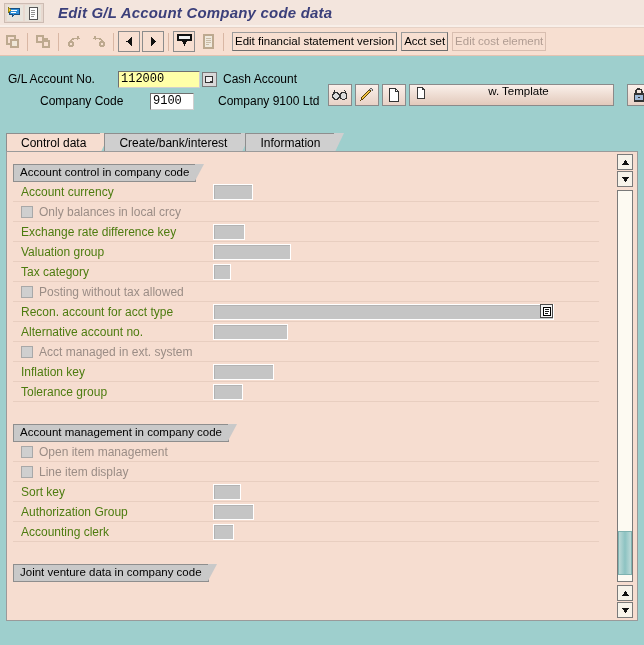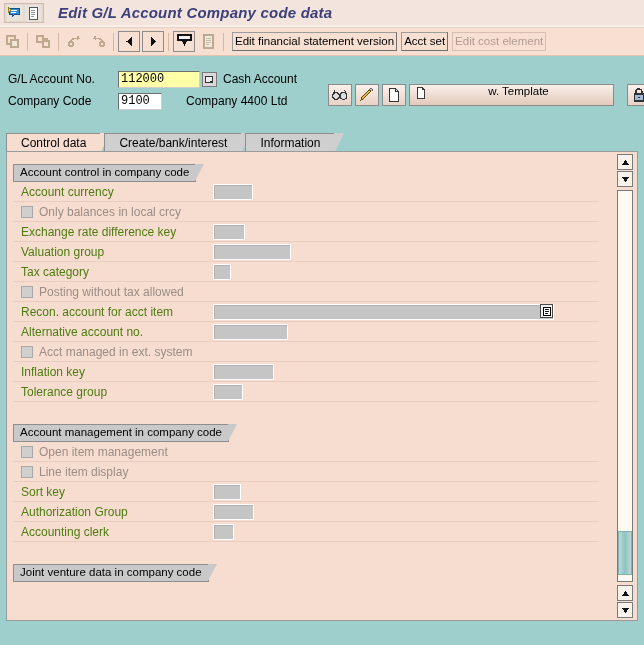--- a/index.html
+++ b/index.html
@@ -100,21 +100,21 @@
   .header-area {
     position: absolute; left: 0; top: 56px; width: 644px; height: 70px;
     background: #9ecfcd;
   }
   .hrow {
     position: absolute; left: 0; display: flex; align-items: center;
     height: 18px;
     justify-content: center;
   }
   .hrow.r1 { top: 14px; }
-  .hrow.r2 { top: 36px; }
+  .hrow.r2 { top: 36px; padding-left: 32px; }
   .hlabel {
     width: 110px; margin-left: 8px;
     font-size: 12px; color: #000;
   }
   .hinput {
     height: 17px; box-sizing: border-box;
     border: 1px solid #6f6f6f;
     border-right-color: #cfcfcf; border-bottom-color: #cfcfcf;
     font-size: 12px; font-family: "Liberation Mono", monospace;
     line-height: 15px;
@@ -418,21 +418,21 @@
         <svg width="11" height="11" viewBox="0 0 11 11">
           <rect x="1.5" y="2" width="7" height="6" fill="#f0f0f0" stroke="#333" stroke-width="1"></rect>
           <path d="M8.5 3.5 l0 3.5 -3 0" fill="none" stroke="#333" stroke-width="1"></path>
         </svg>
       </div>
       <div class="hdesc">Cash Account</div>
     </div>
     <div class="hrow r2">
       <div class="hlabel">Company Code</div>
       <div class="hinput cc">9100</div>
-      <div class="hdesc cc">Company 4400 Ltd</div>
+      <div class="hdesc cc">Company 9100 Ltd</div>
     </div>
   </div>
 
   <div class="header-icons">
     <div class="ibtn">
       <svg width="18" height="16" viewBox="0 0 18 16">
         <circle cx="5" cy="9" r="3.3" fill="#dcdcdc" stroke="#333" stroke-width="1.2"></circle>
         <circle cx="12.5" cy="9" r="3.3" fill="#dcdcdc" stroke="#333" stroke-width="1.2"></circle>
         <path d="M8.3 9 h1" stroke="#333" stroke-width="1.2"></path>
         <path d="M2 7 L4 3 M15.5 7 L13.5 3" stroke="#333" stroke-width="1.2" fill="none"></path>
@@ -514,21 +514,21 @@
       </div>
 
       <div class="cbrow">
         <div class="rule"></div>
         <div class="cbox"></div>
         <div class="cblabel">Posting without tax allowed</div>
       </div>
 
       <div class="frow">
         <div class="rule"></div>
-        <div class="flabel">Recon. account for acct item</div>
+        <div class="flabel">Recon. account for acct type</div>
         <div class="recon-wrap">
           <div class="finput w-e"></div>
           <div class="recon-arrow">
             <svg width="9" height="10" viewBox="0 0 9 10">
               <rect x="1" y="1" width="7" height="8" fill="#ffffff" stroke="#000" stroke-width="1"></rect>
               <path d="M2.5 3 h4 M2.5 5 h4 M2.5 7 h3" stroke="#000" stroke-width="0.9"></path>
             </svg>
           </div>
         </div>
       </div>

